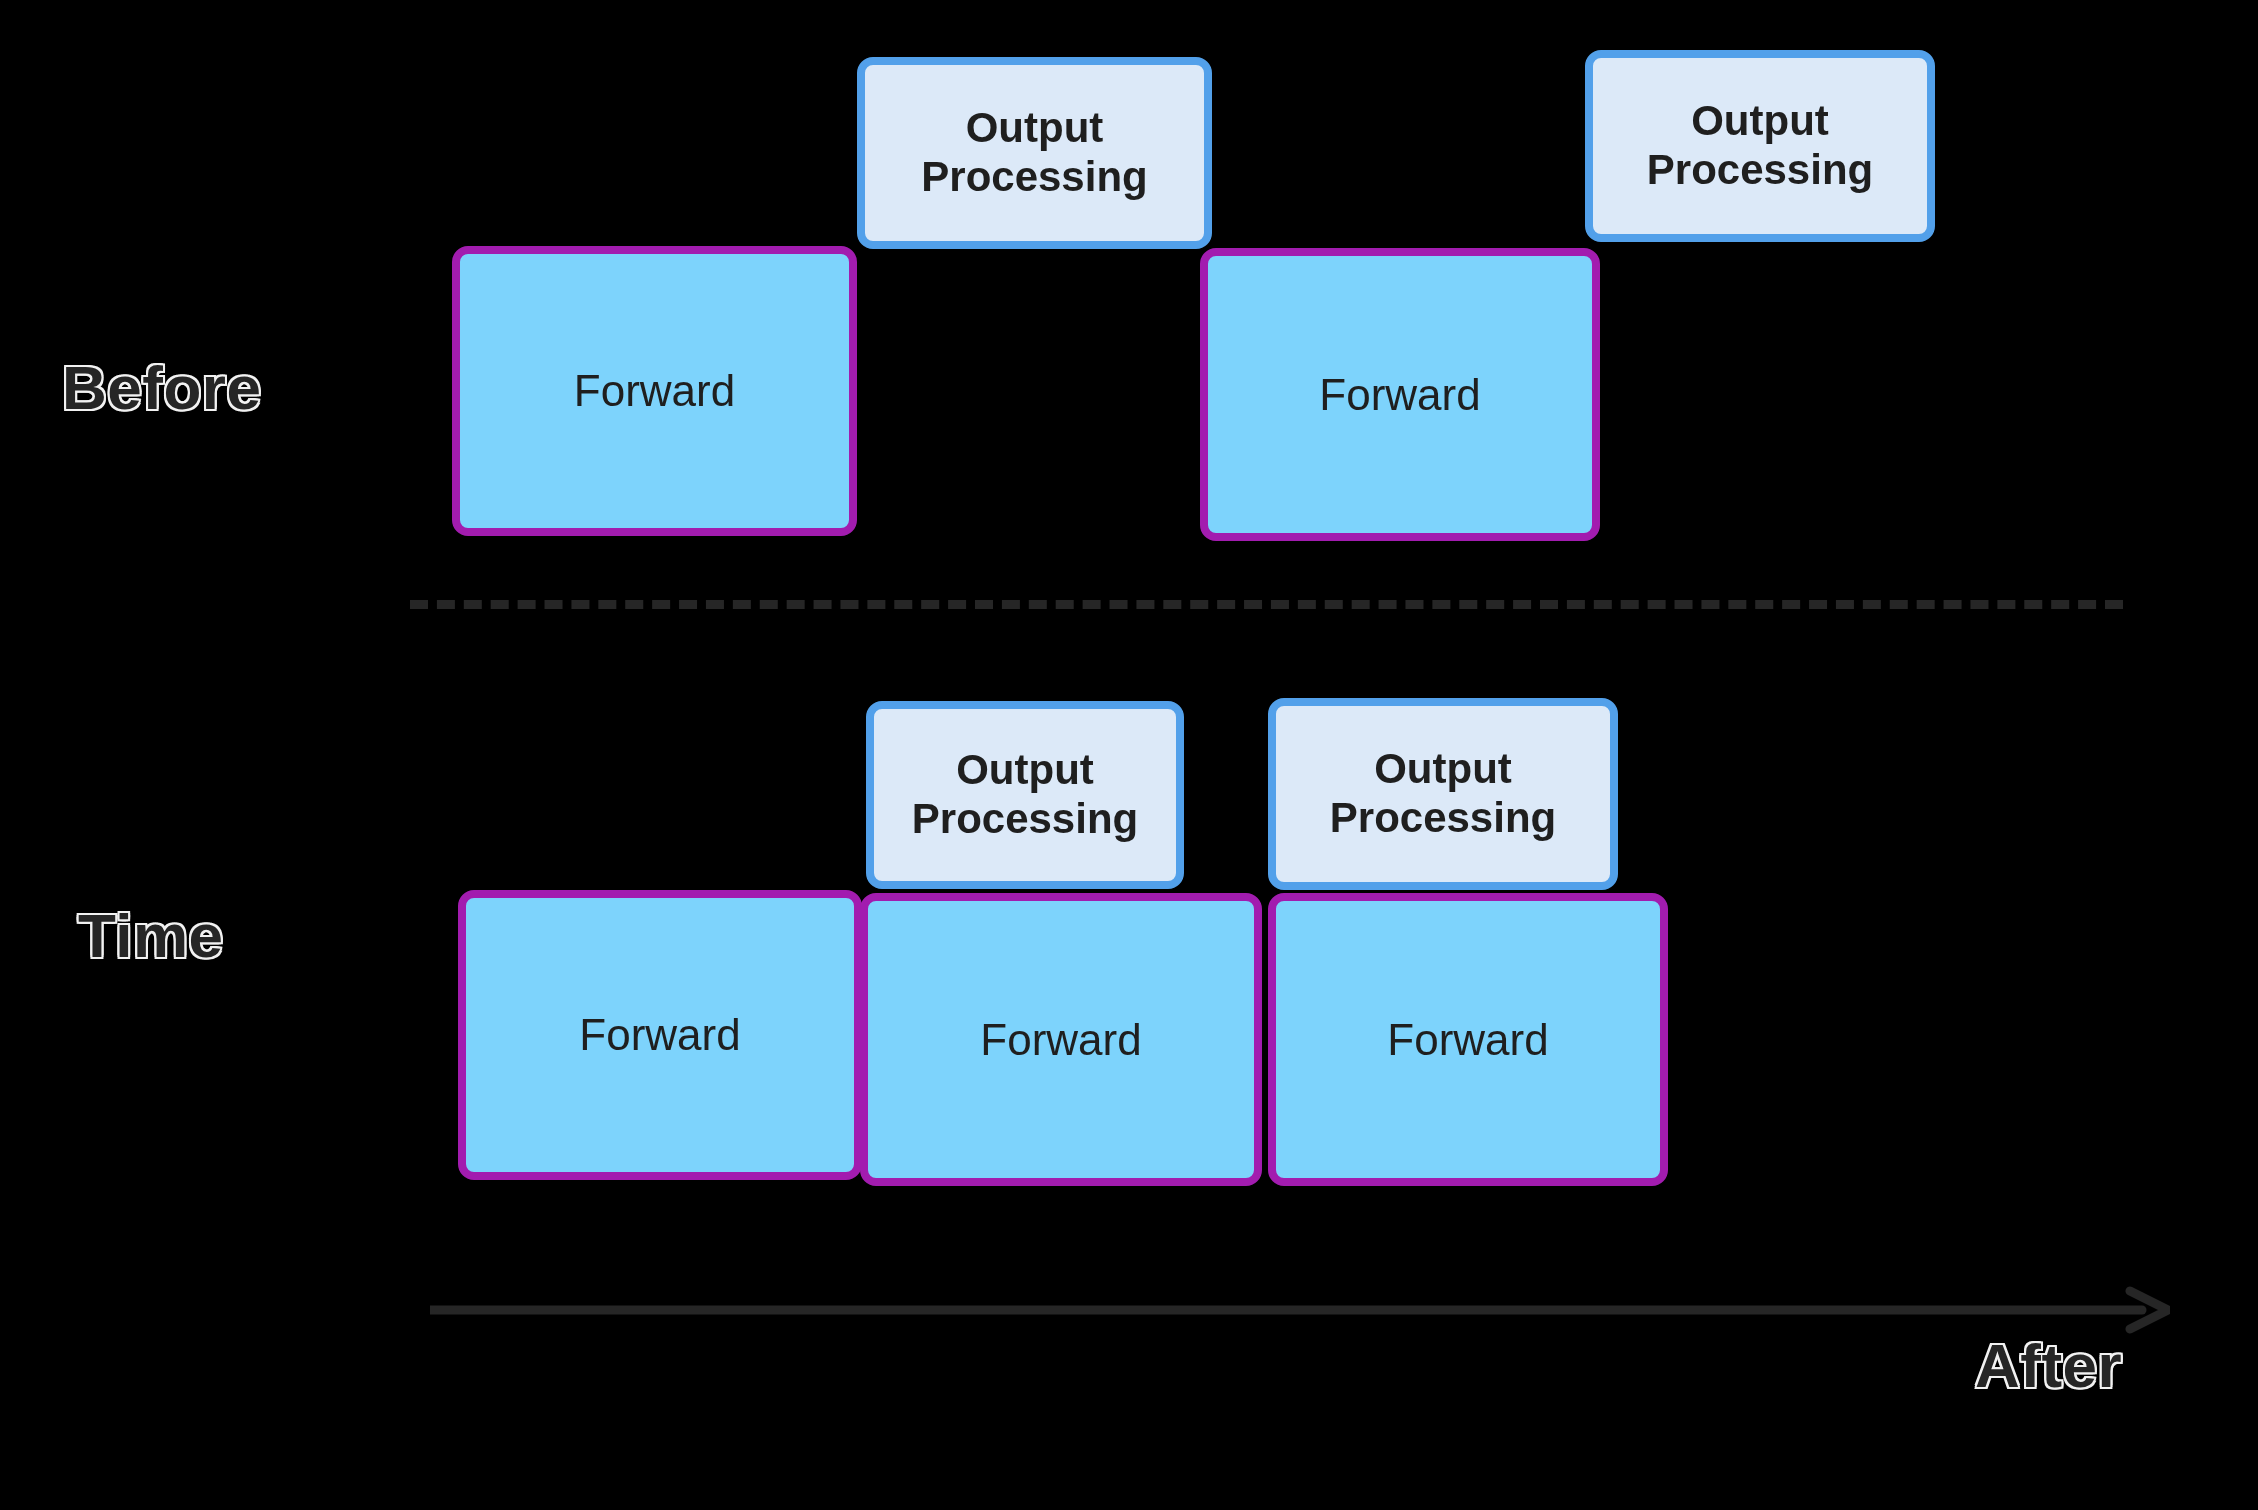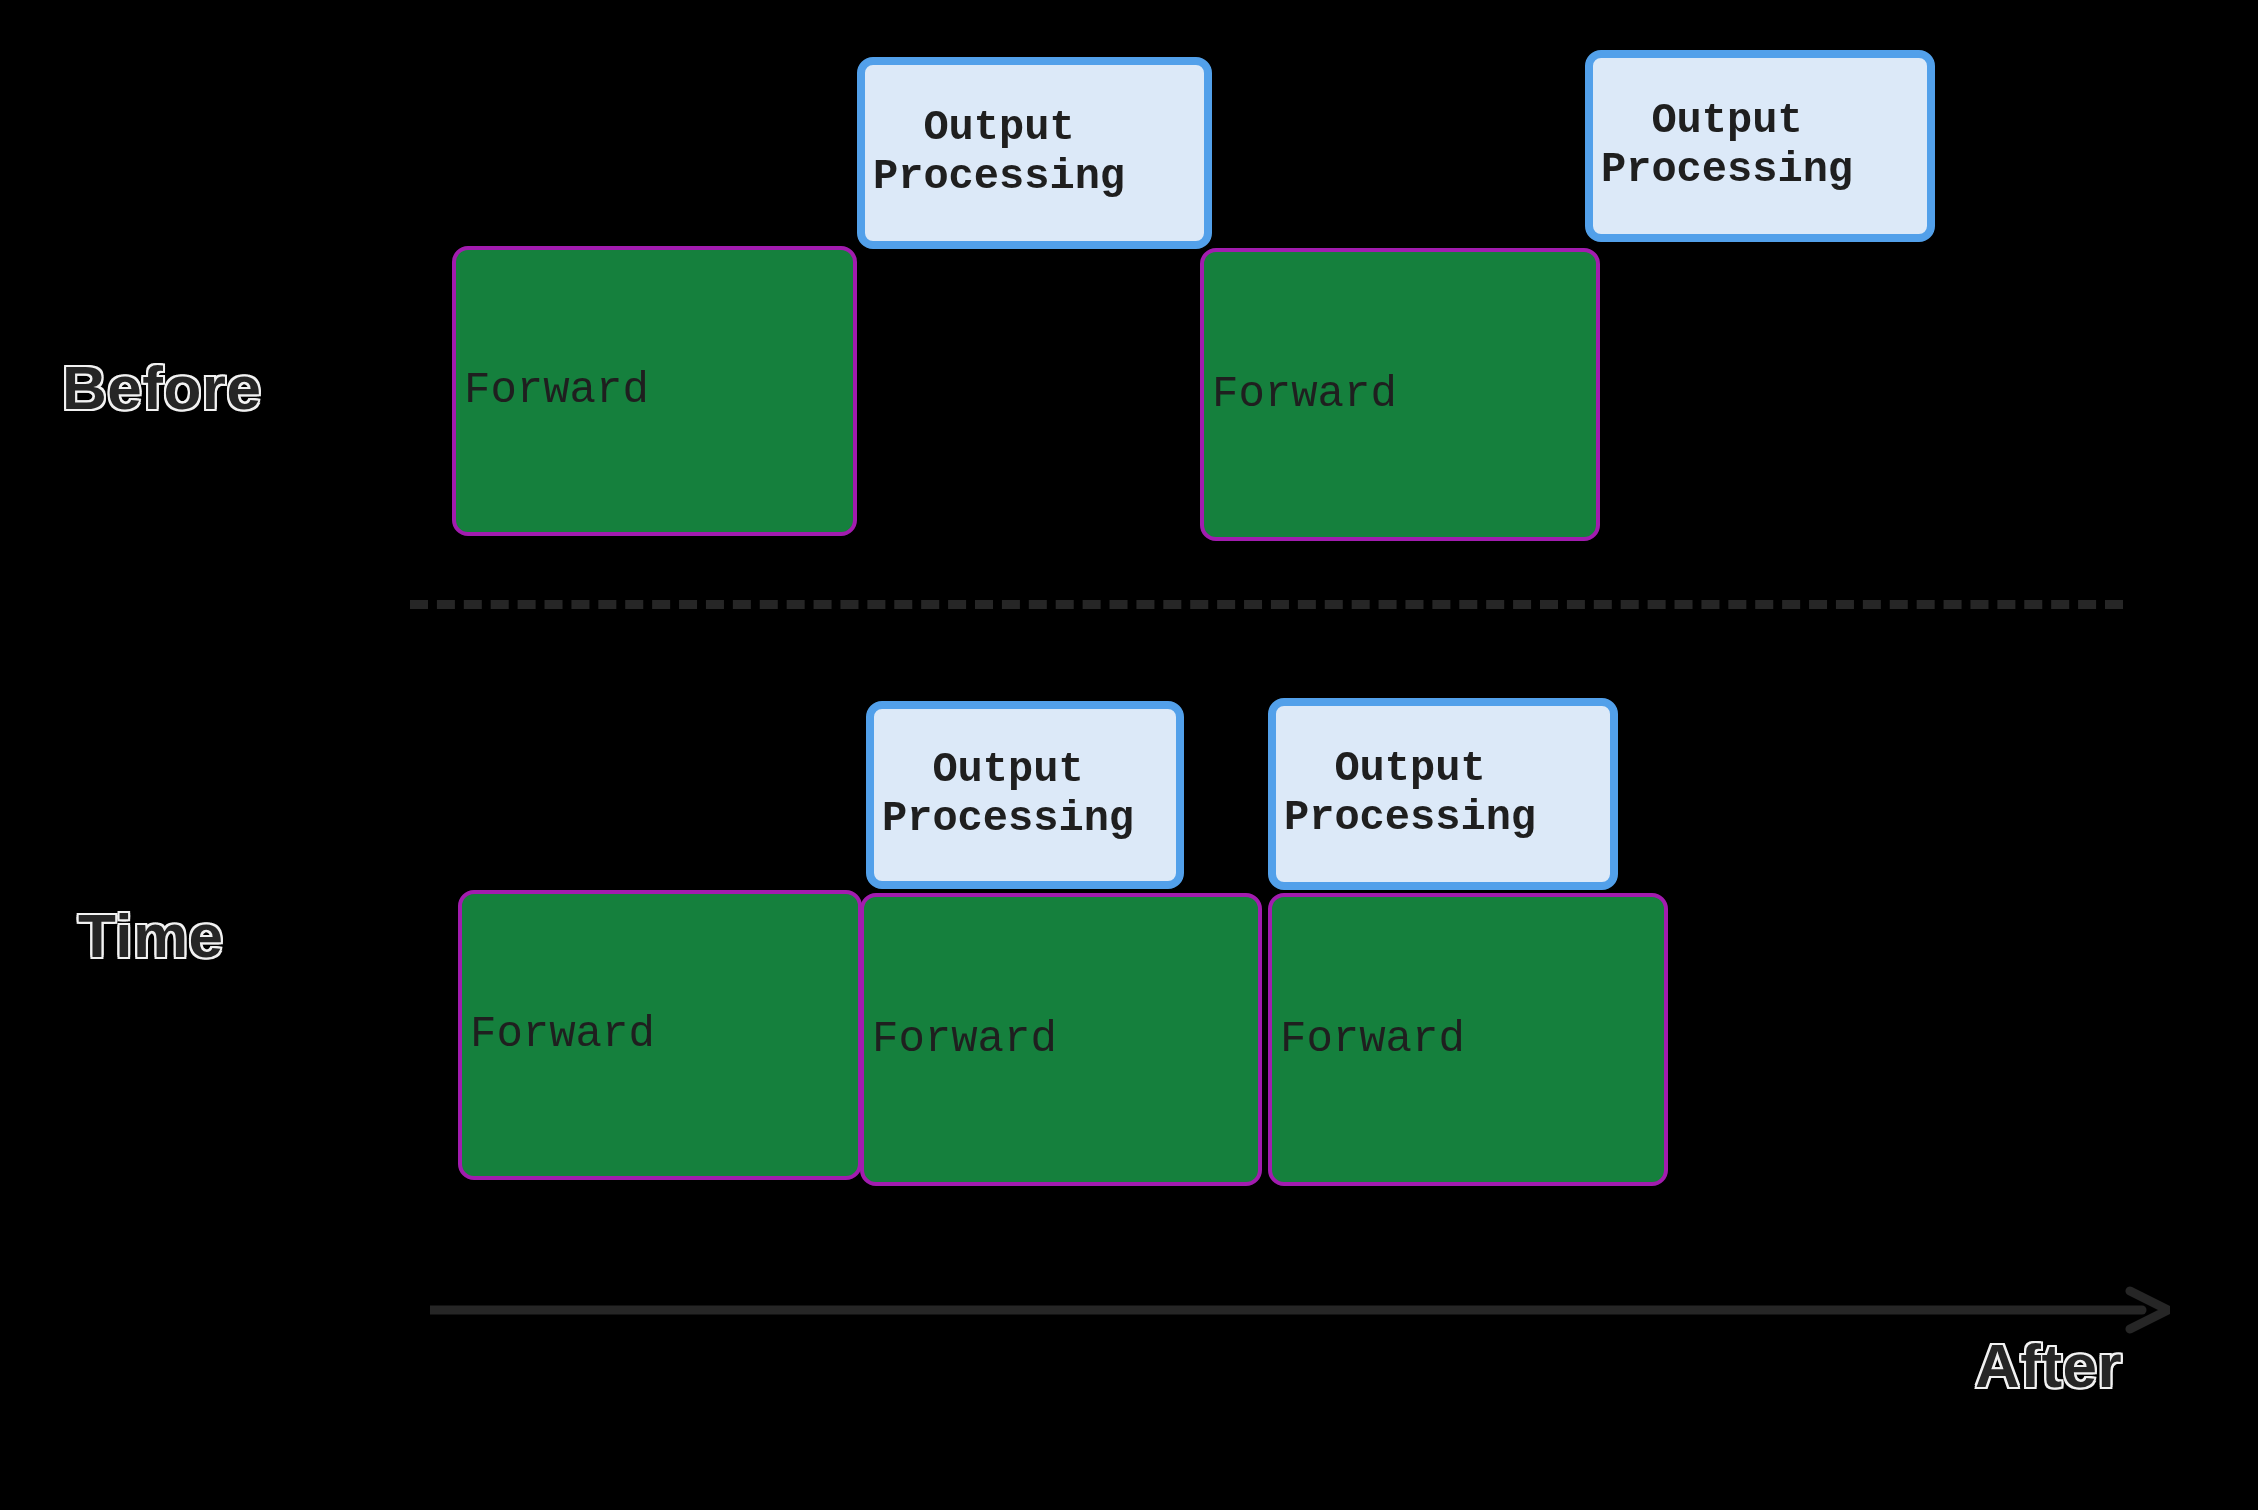--- a/index.html
+++ b/index.html
@@ -50,28 +50,28 @@
     top: 1330px;
     font-size: 62px;
   }
 
   
   .box {
     position: absolute;
     box-sizing: border-box;
     display: flex;
     align-items: center;
+    justify-content: center;
     text-align: center;
     color: #1f1f1f;
     line-height: 1.16;
-    font-family: Liberation Mono, monospace;
   }
   .box-forward {
-    background: #15803d;
-    border: 4px solid #a21caf;
+    background: #7dd3fc;
+    border: 8px solid #a21caf;
     border-radius: 16px;
     font-size: 44px;
     font-weight: normal;
   }
   .box-output {
     background: #dce9f8;
     border: 8px solid #52a0ea;
     border-radius: 16px;
     font-size: 42px;
     font-weight: bold;

